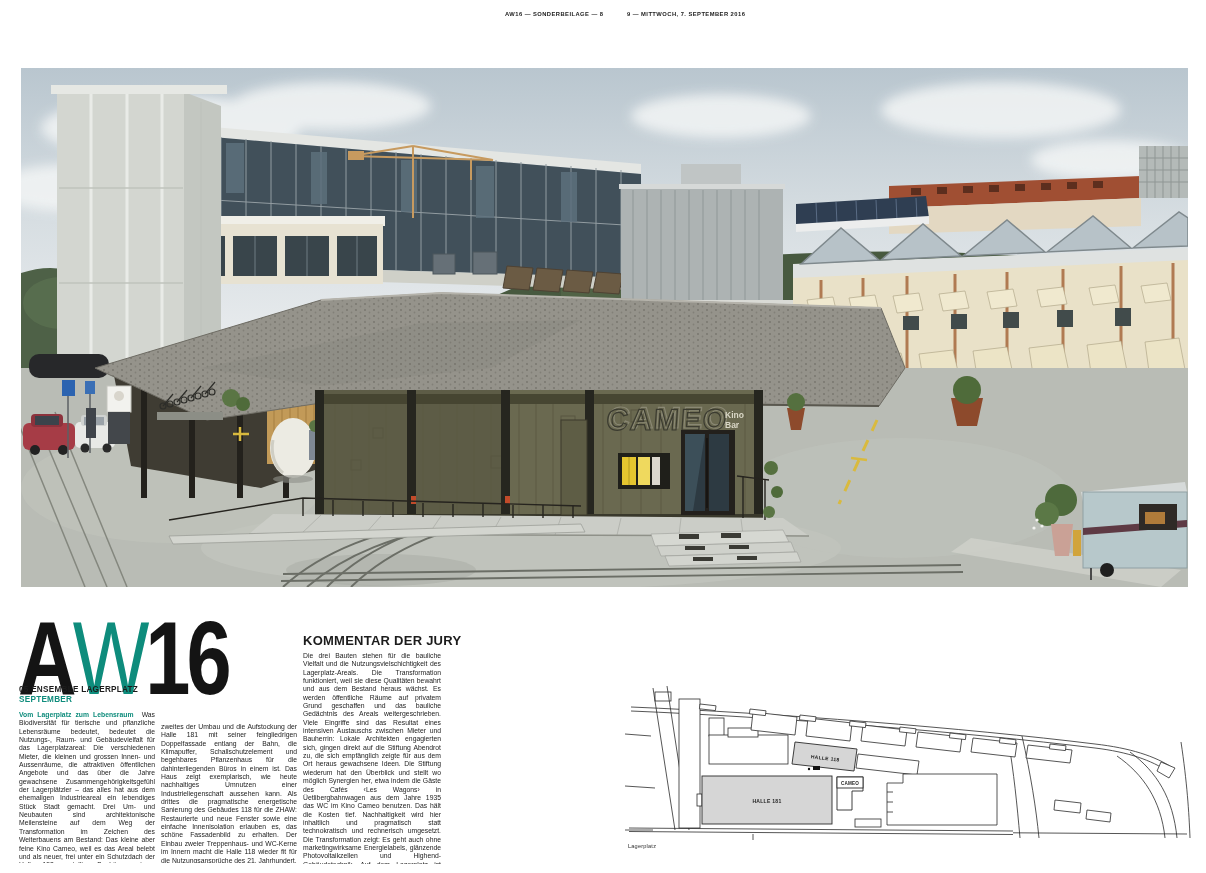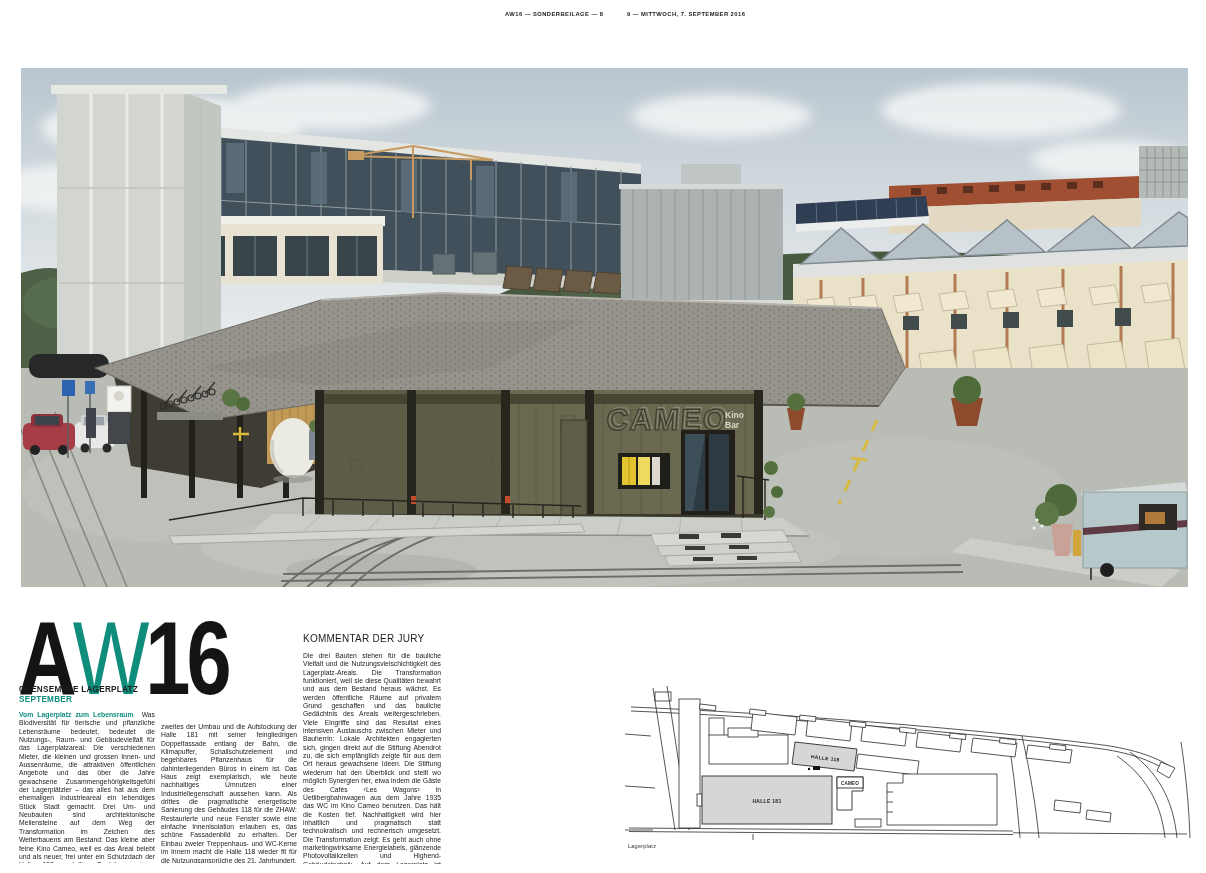--- a/index.html
+++ b/index.html
@@ -18,21 +18,21 @@
   .masthead .w{color:#0E8C7C;font-weight:500;}
   
   .kicker{position:absolute;left:19px;top:685px;font-size:8.2px;font-weight:700;letter-spacing:.25px;line-height:9.5px;}
   .kicker .city{color:#0E8C7C;}
   
   .col{position:absolute;font-size:6.8px;line-height:8.35px;text-align:justify;color:#1c1c1c;overflow:hidden;}
   .col1{left:19px;top:711px;width:136px;height:152px;}
   .col2{left:161px;top:723px;width:136px;height:140px;}
   .col p{margin:0;}
   .leadin{color:#0E8C7C;font-weight:700;}
-  .juryhead{position:absolute;left:303px;top:633px;font-size:10px;font-weight:400;letter-spacing:.25px;}
+  .juryhead{position:absolute;left:303px;top:633px;font-size:13px;font-weight:700;letter-spacing:.25px;}
   .jury{left:303px;top:652px;width:138px;height:212px;}
   
   .siteplan{position:absolute;left:625px;top:682px;width:566px;height:161px;}
   .plan-caption{position:absolute;left:628px;top:843px;font-size:5.6px;color:#2f2f2f;letter-spacing:.2px;}
   .plan-label{font-size:5px;font-weight:700;letter-spacing:.3px;fill:#1d1d1d;}
   .plan-label-s{font-size:4.6px;font-weight:700;letter-spacing:.2px;fill:#1d1d1d;}
 </style>
 </head>
 <body>
 

